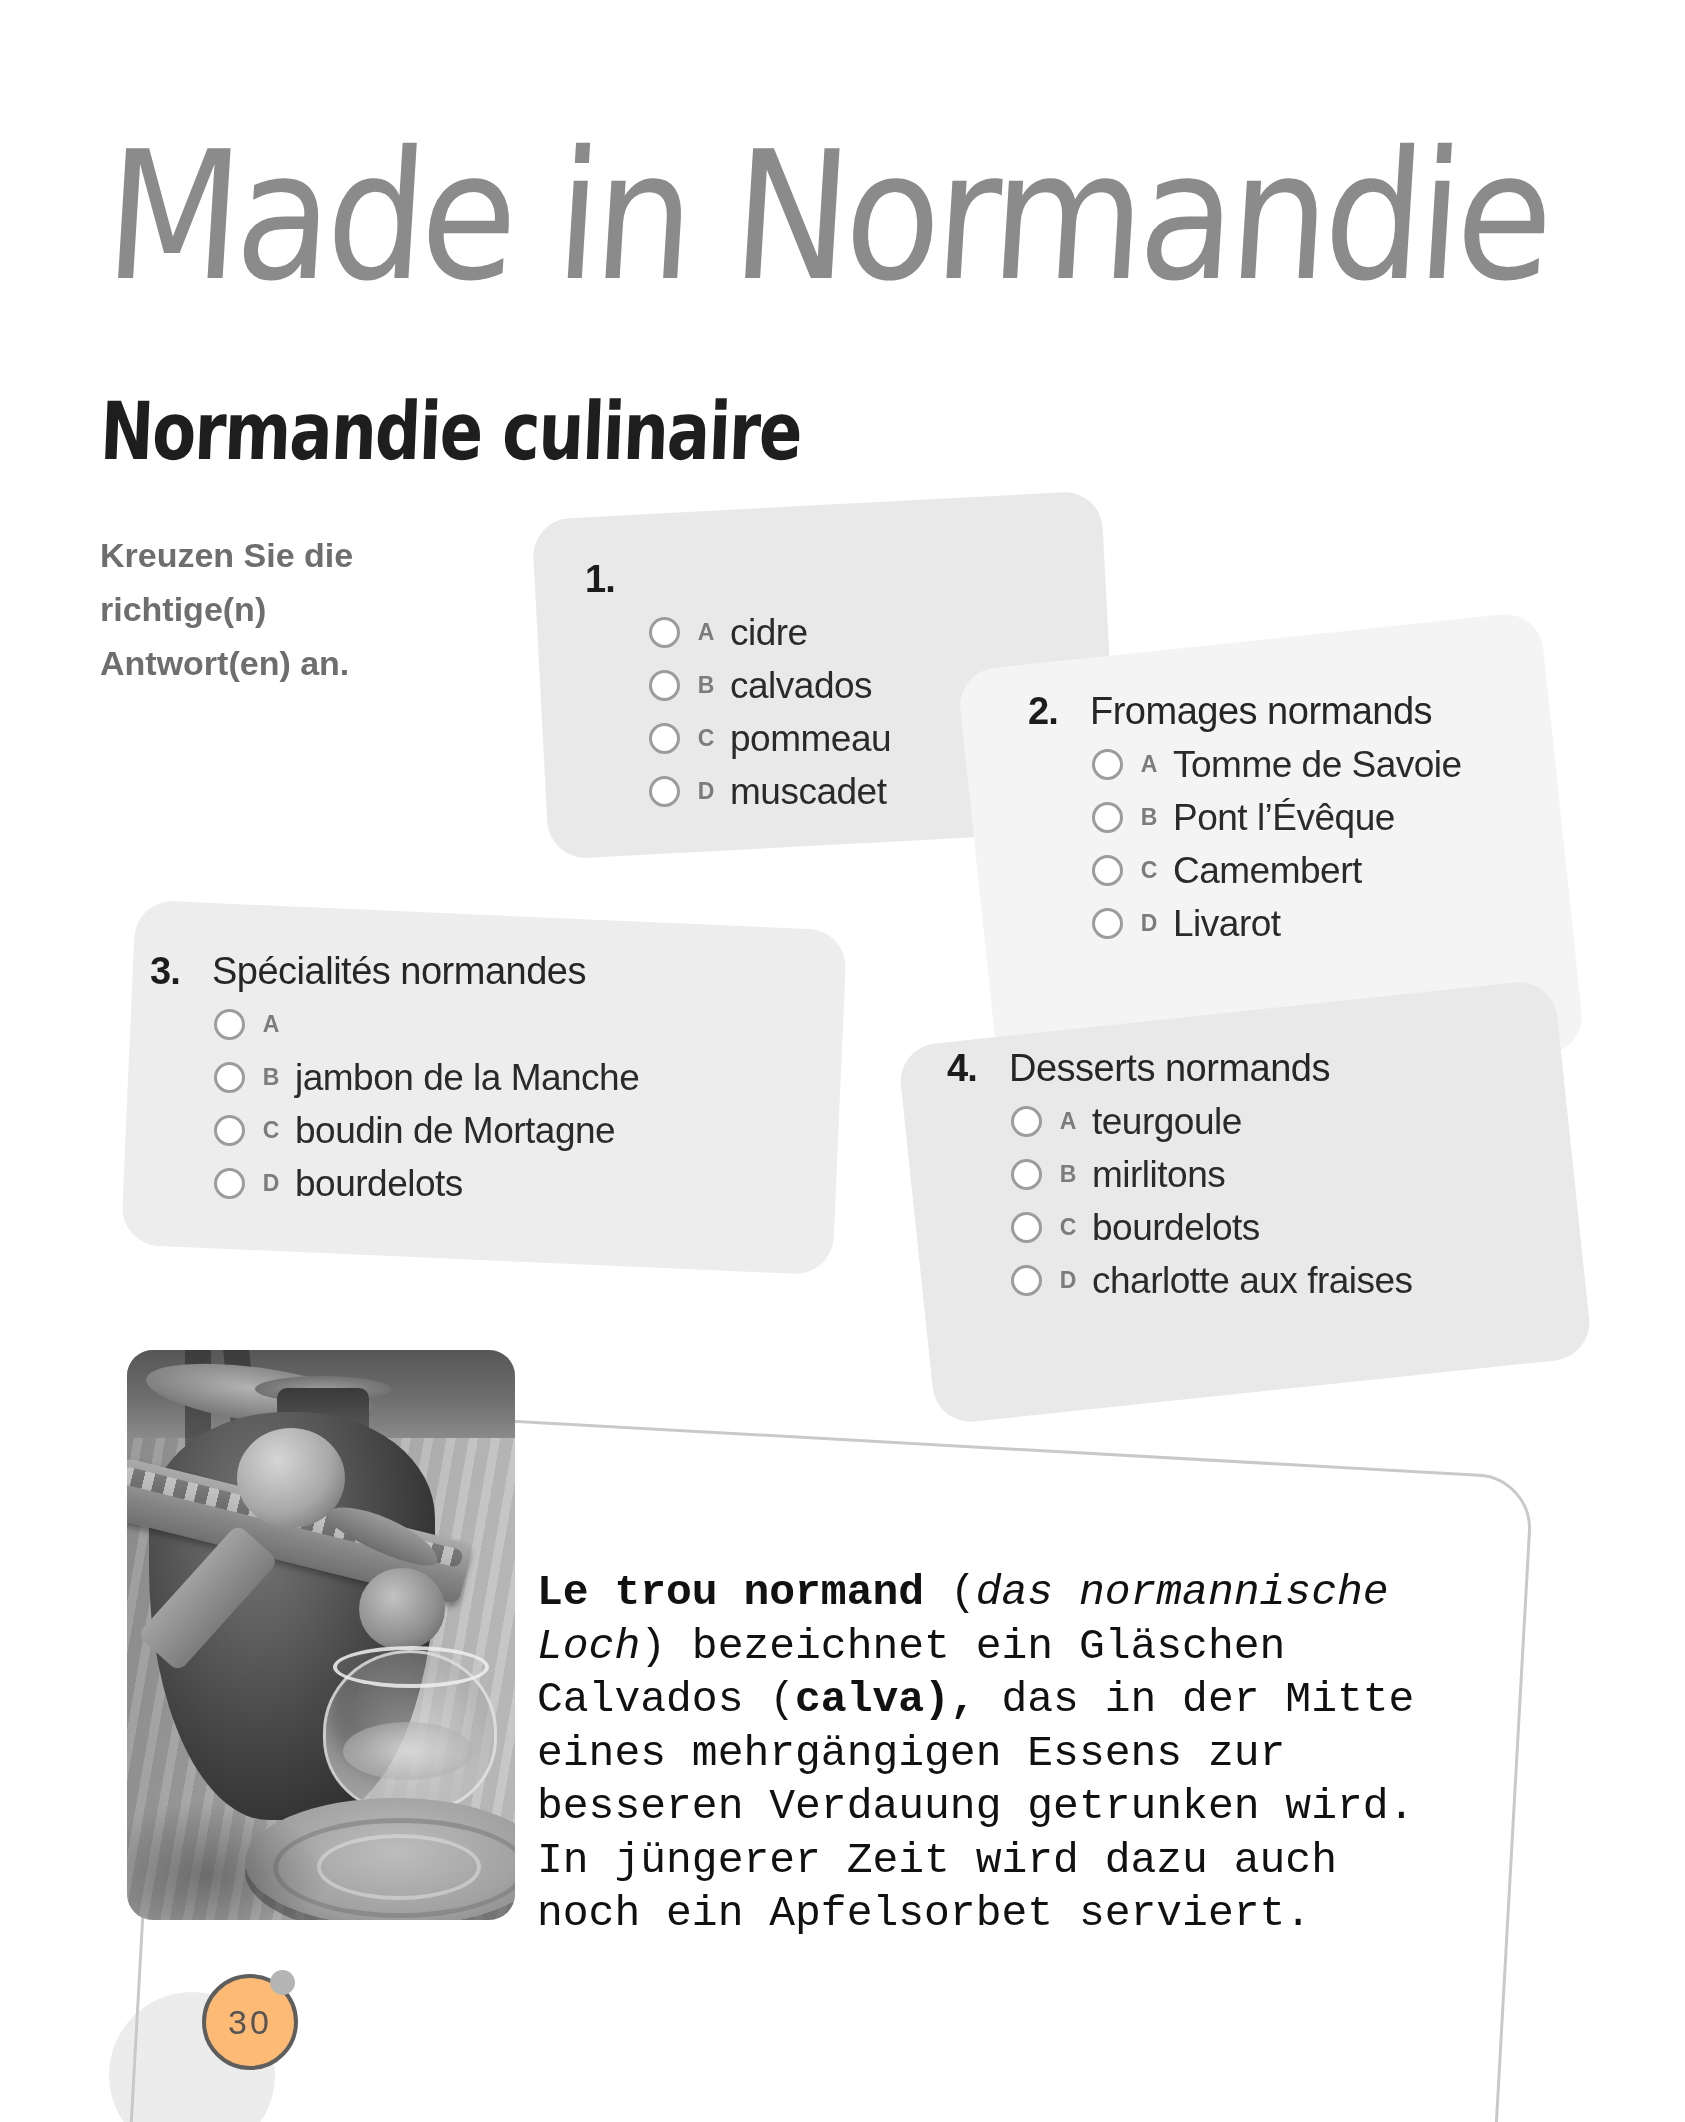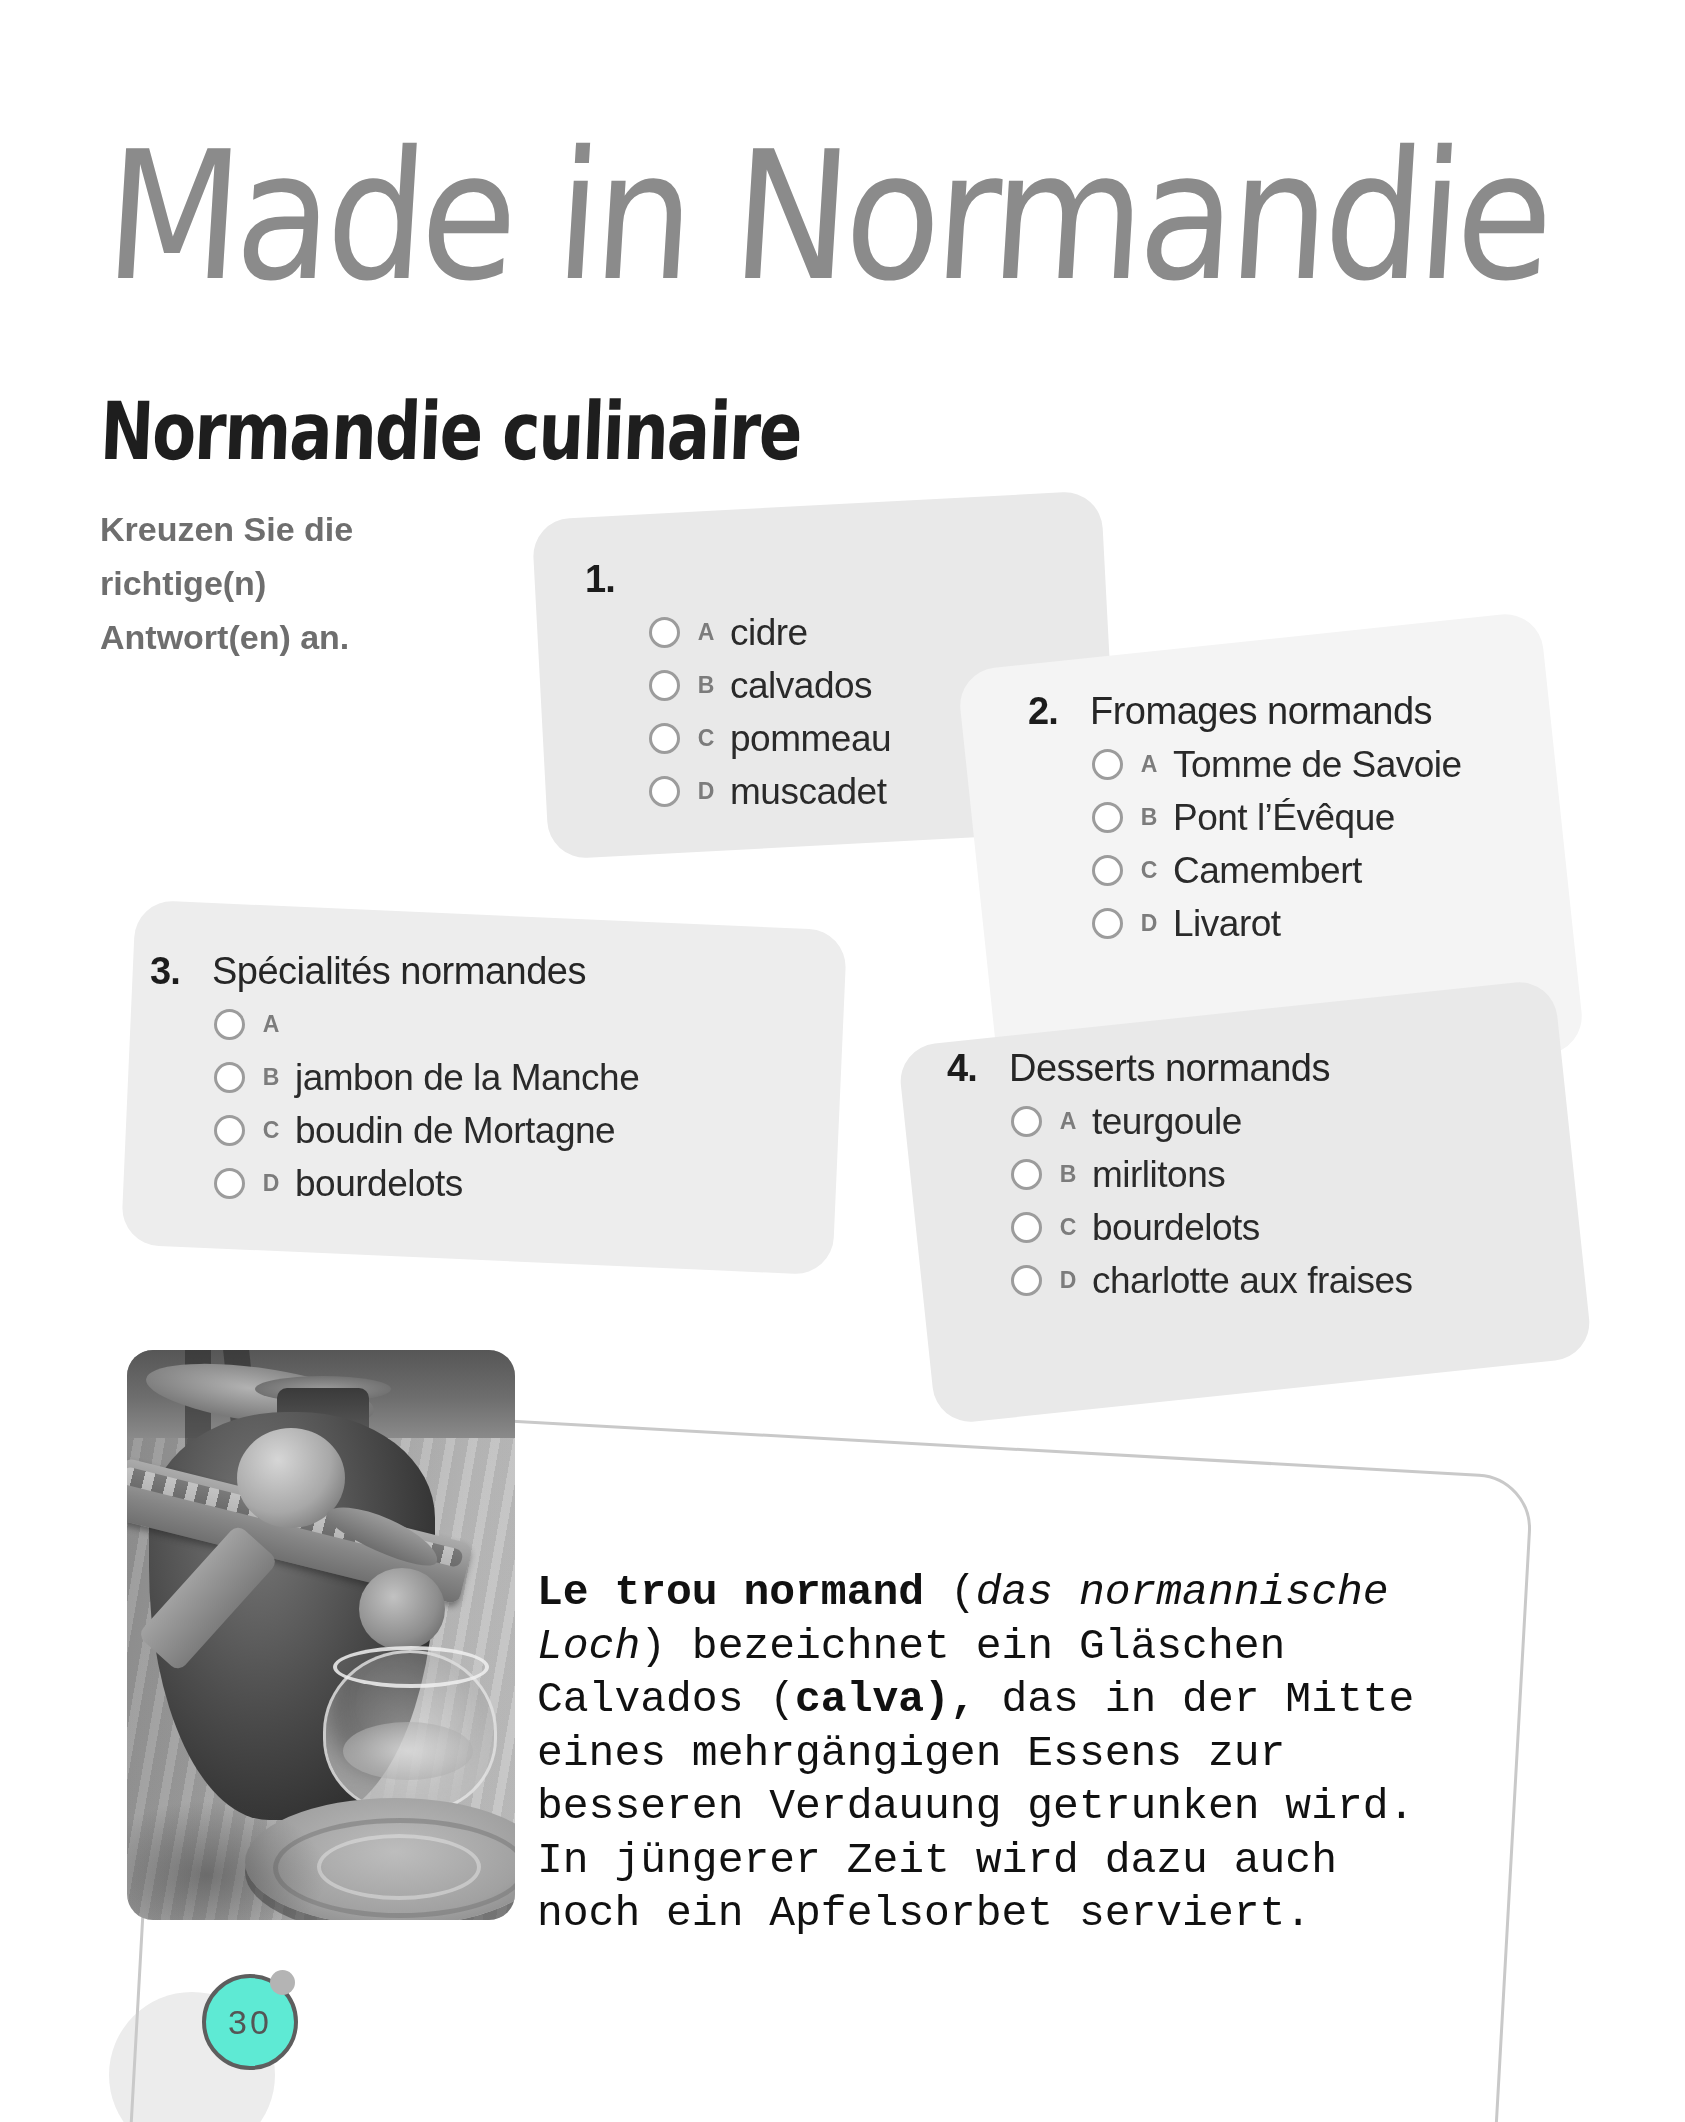--- a/index.html
+++ b/index.html
@@ -18,21 +18,21 @@
     letter-spacing:-6px; white-space:nowrap;
   }
   .subtitle {
     position:absolute; left:102px; top:392px;
     font-size:80px; line-height:1; color:#1e1e1e; font-weight:600;
     font-family:"DejaVu Sans", sans-serif;
     transform:scaleX(0.80) skewX(-3deg); transform-origin:left top;
     letter-spacing:-2px; white-space:nowrap;
   }
   .instruction {
-    position:absolute; left:100px; top:502px; width:330px;
+    position:absolute; left:100px; top:528px; width:330px;
     font-size:34px; font-weight:bold; color:#6e6e6e;
     line-height:54px; white-space:pre-line;
   }
 
   
   .qbox { position:absolute; border-radius:38px; }
   #q1-box { left:540px; top:505px; width:570px; height:340px; transform:rotate(-3deg); }
   #q2-box { left:978px; top:640px; width:586px; height:442px; transform:rotate(-6deg); }
   #q3-box { left:128px; top:915px; width:712px; height:345px; transform:rotate(2.5deg); }
   #q4-box { left:915px; top:1012px; width:660px; height:380px; transform:rotate(-6deg); }
@@ -166,21 +166,21 @@
   }
 
   
   .big-circle {
     position:absolute; left:109px; top:1992px; width:166px; height:166px;
     border-radius:50%; background:#ececec; z-index:1;
   }
   .page-badge {
     position:absolute; left:202px; top:1974px; width:96px; height:96px;
     box-sizing:border-box; border:4px solid #5e5e5e; border-radius:50%;
-    background:#5eead4; z-index:6;
+    background:#fdba74; z-index:6;
     display:flex; align-items:center; justify-content:center;
     font-size:34px; color:#555555; letter-spacing:3px;
   }
   .badge-dot {
     position:absolute; left:270px; top:1970px; width:25px; height:25px;
     border-radius:50%; background:#b4b4b4; z-index:7;
   }
   .z2 { z-index:2; } .z3 { z-index:3; }
 </style>
 </head>

